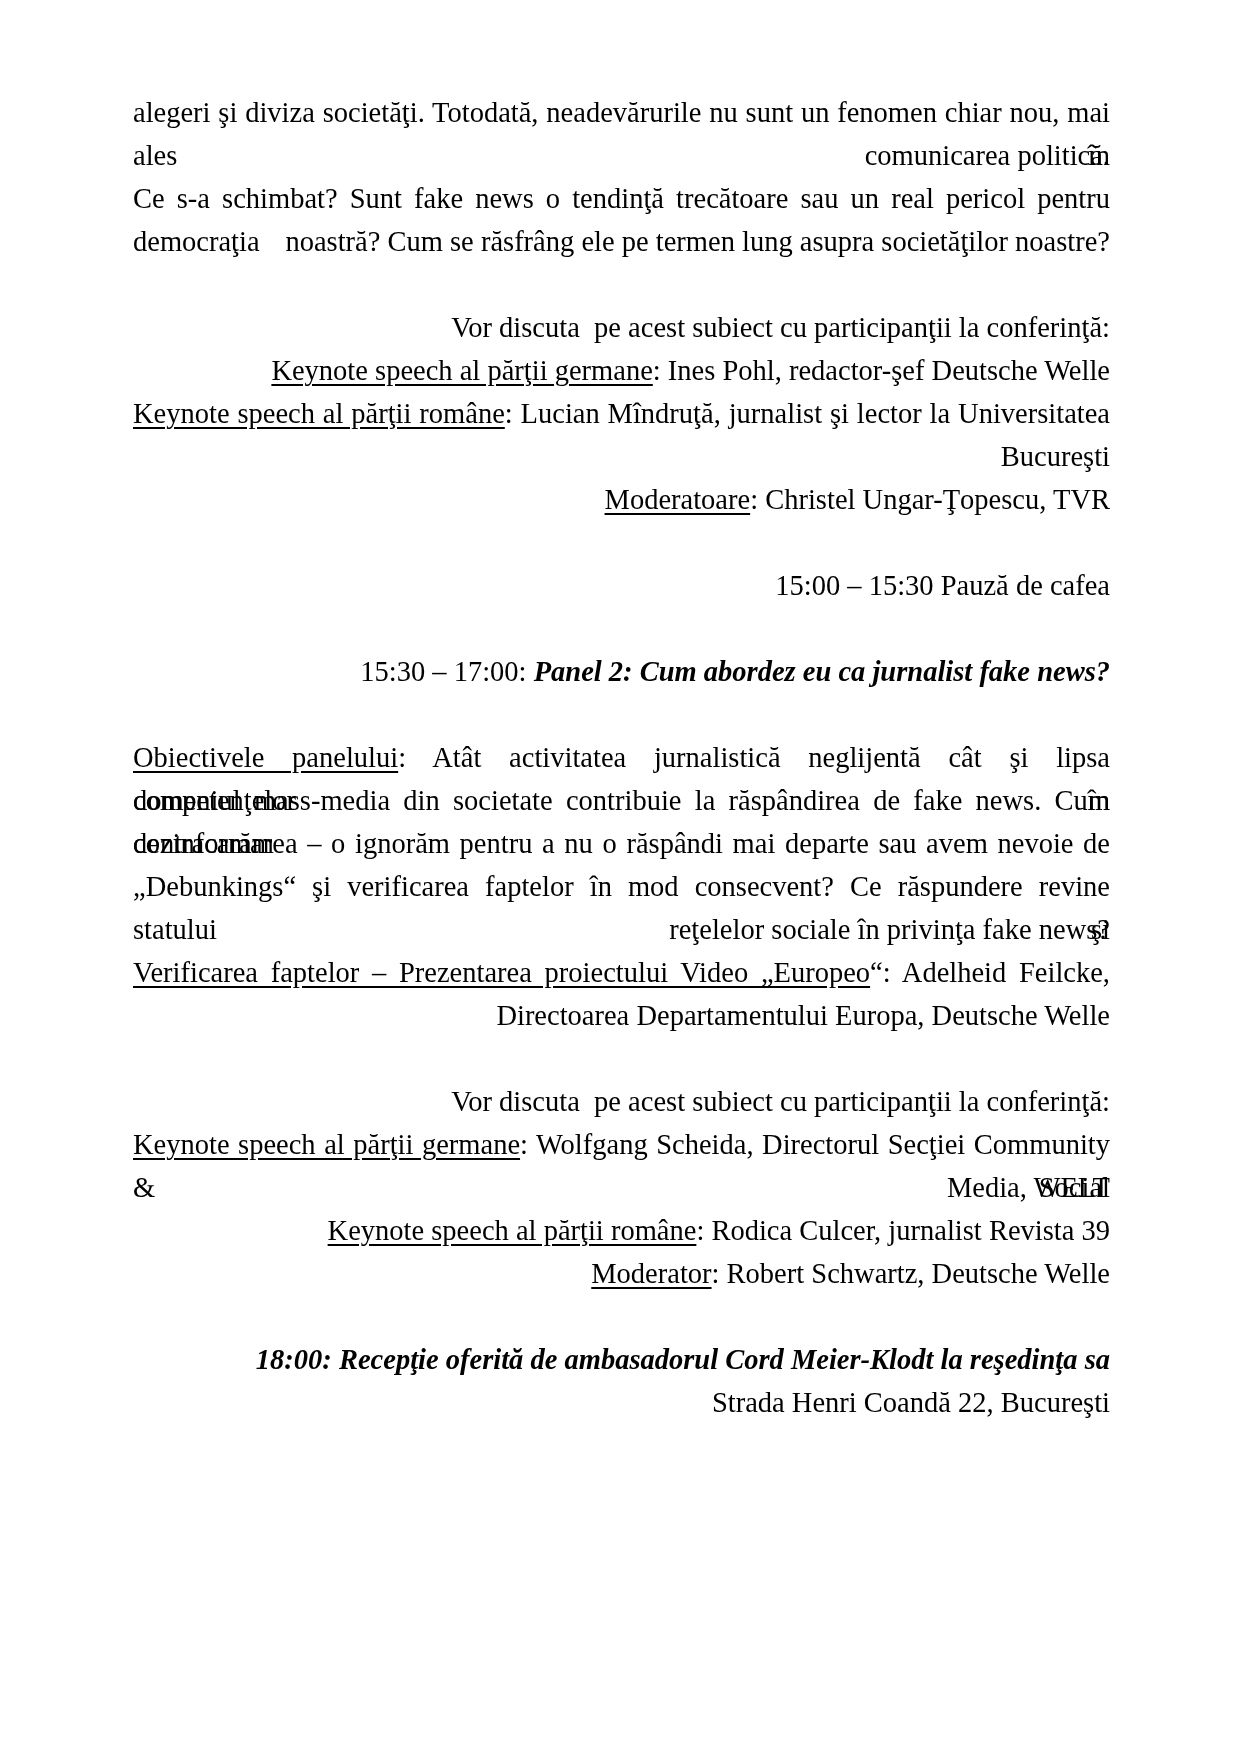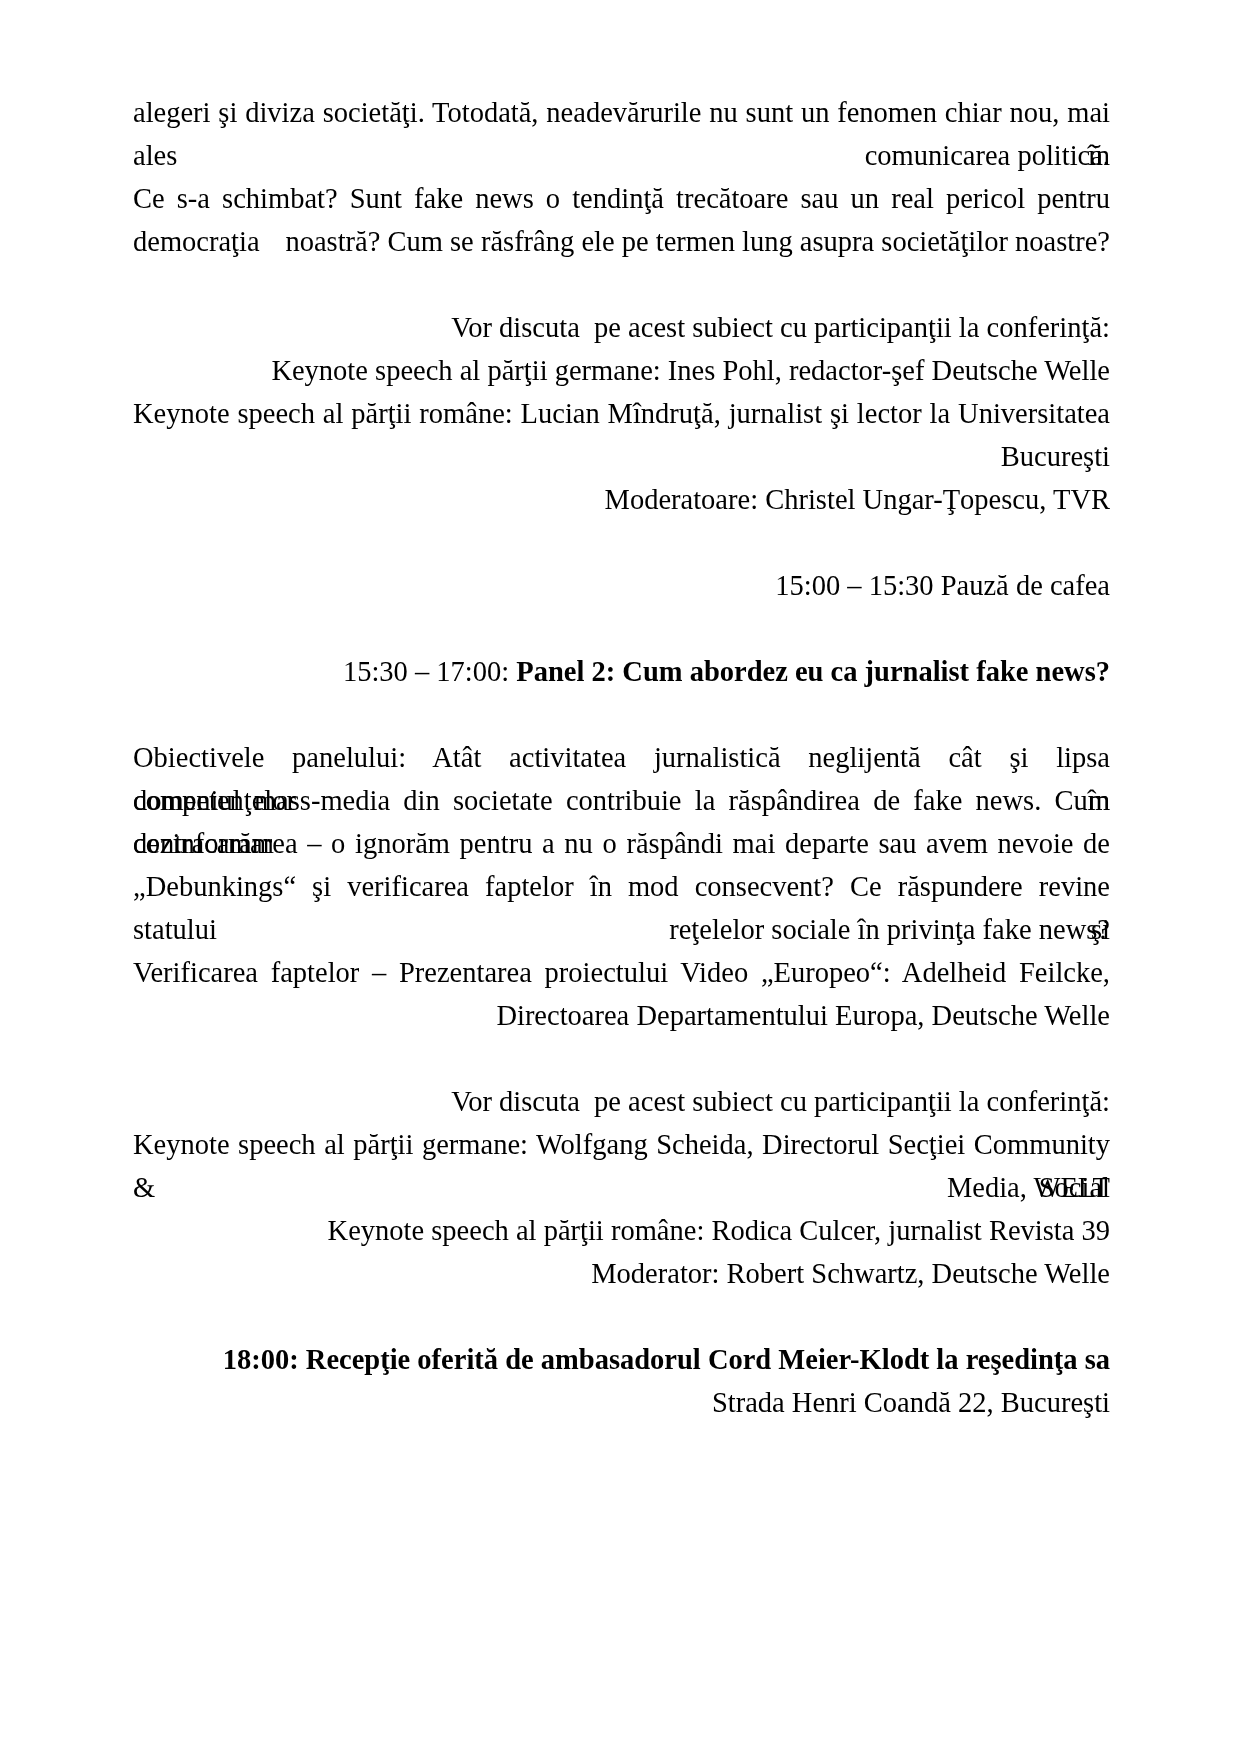--- a/index.html
+++ b/index.html
@@ -31,26 +31,28 @@
   }
   .line.j {
     white-space: normal;    
     text-align: justify;
     text-align-last: justify;
   }
   .line.blank {
     
   }
   .u {
+    text-decoration: underline;
     text-decoration-thickness: 2px;
     text-underline-offset: 4px;
     margin-top: 15px;
   }
   .b {
     font-weight: bold;
+    font-style: italic;
   }
 </style>
 </head>
 <body>
 
 <div class="page">
   <div class="content">
       <div class="line j"><span>alegeri şi diviza societăţi. Totodată, neadevărurile nu sunt un fenomen chiar nou, mai ales în</span></div>
       <div class="line"><span>comunicarea politică.</span></div>
       <div class="line j"><span>Ce s-a schimbat? Sunt fake news o tendinţă trecătoare sau un real pericol pentru democraţia</span></div>

